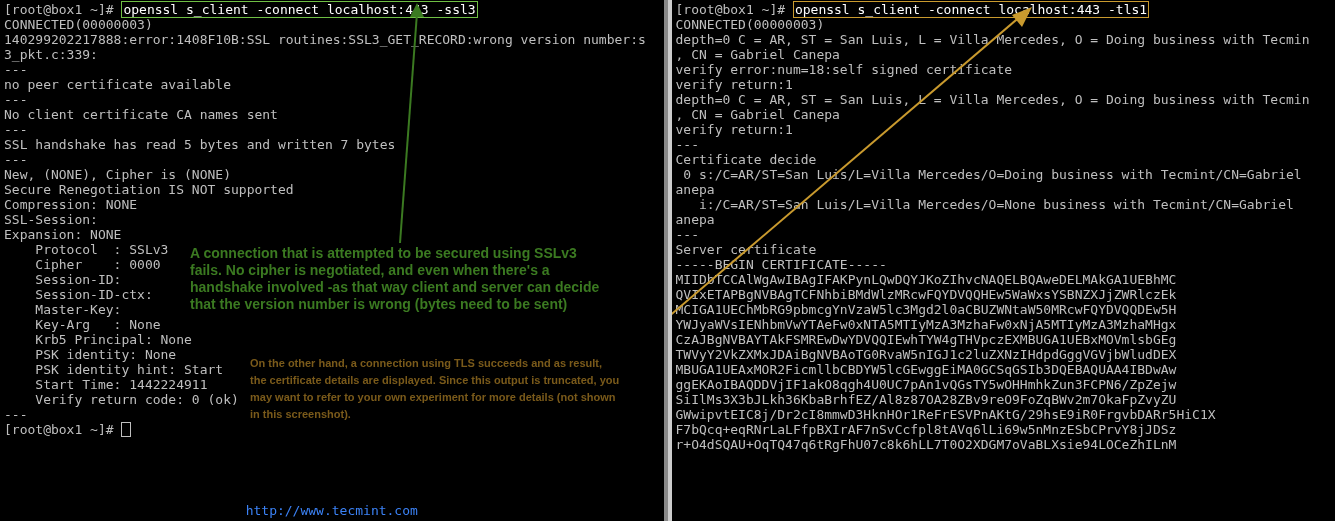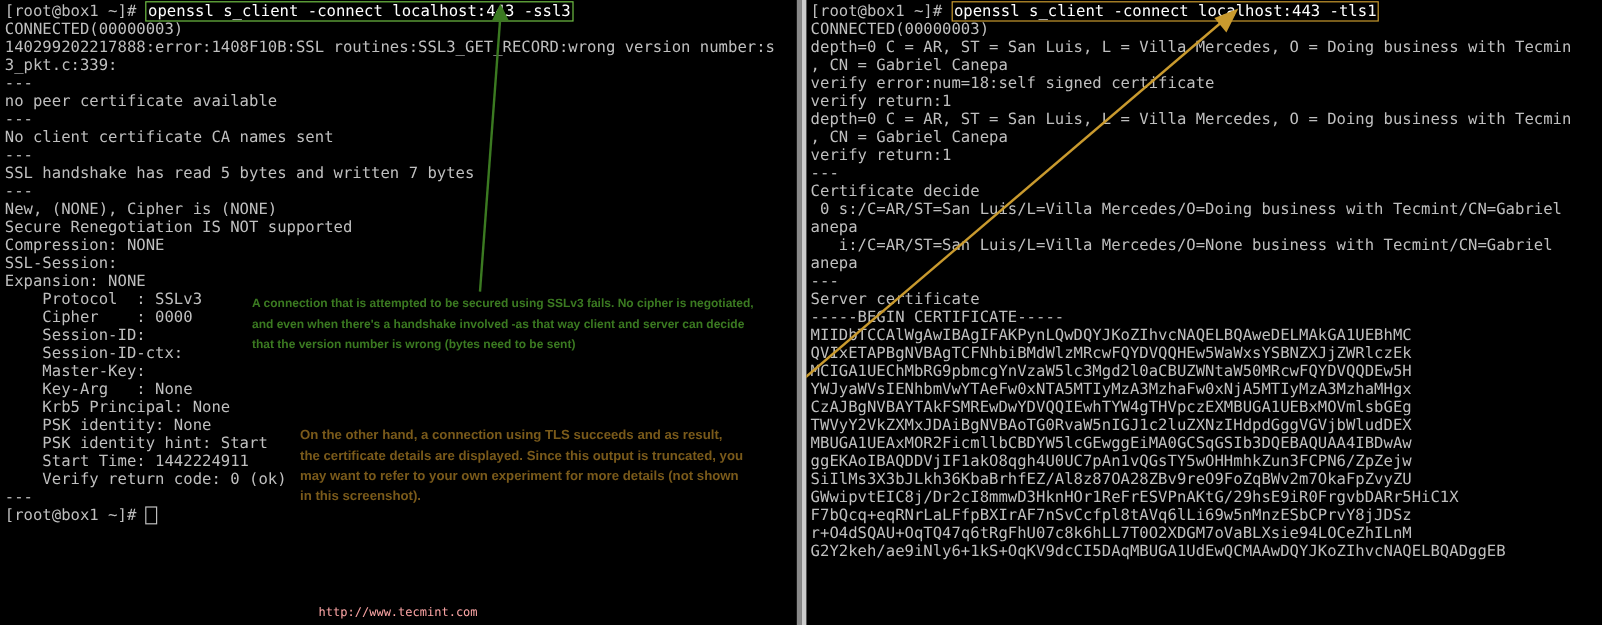--- a/index.html
+++ b/index.html
@@ -46,47 +46,46 @@
   }
   .term-text {
     color: #bfbfbf;
     white-space: pre;
   }
   .annotation-green {
     position: absolute;
     color: #3b7a21;
     font-family: Arial, Helvetica, sans-serif;
     font-weight: bold;
-    font-size: 10px;
+    font-size: 14px;
     line-height: 17px;
     white-space: normal;
-    margin-left: 20px;
   }
   .annotation-brown {
     position: absolute;
     color: #7a5a1a;
     font-family: Arial, Helvetica, sans-serif;
     font-weight: bold;
     font-size: 11px;
     line-height: 17px;
     white-space: normal;
   }
   .arrow {
     position: absolute;
     pointer-events: none;
   }
   .url {
     position: absolute;
     left: 0;
     bottom: 3px;
     width: 100%;
     text-align: center;
-    color: #fca5a5;
+    color: #3b82f6;
     font-family: monospace;
-    font-size: 10px;
+    font-size: 13px;
   }
   .cursor {
     display: inline-block;
     width: 8px;
     height: 13px;
     border: 1px solid #bfbfbf;
     vertical-align: text-bottom;
   }
 </style>
 </head>
@@ -168,19 +167,18 @@
     <div class="term-text">MCIGA1UEChMbRG9pbmcgYnVzaW5lc3Mgd2l0aCBUZWNtaW50MRcwFQYDVQQDEw5H</div>
     <div class="term-text">YWJyaWVsIENhbmVwYTAeFw0xNTA5MTIyMzA3MzhaFw0xNjA5MTIyMzA3MzhaMHgx</div>
     <div class="term-text">CzAJBgNVBAYTAkFSMREwDwYDVQQIEwhTYW4gTHVpczEXMBUGA1UEBxMOVmlsbGEg</div>
     <div class="term-text">TWVyY2VkZXMxJDAiBgNVBAoTG0RvaW5nIGJ1c2luZXNzIHdpdGggVGVjbWludDEX</div>
     <div class="term-text">MBUGA1UEAxMOR2FicmllbCBDYW5lcGEwggEiMA0GCSqGSIb3DQEBAQUAA4IBDwAw</div>
     <div class="term-text">ggEKAoIBAQDDVjIF1akO8qgh4U0UC7pAn1vQGsTY5wOHHmhkZun3FCPN6/ZpZejw</div>
     <div class="term-text">SiIlMs3X3bJLkh36KbaBrhfEZ/Al8z87OA28ZBv9reO9FoZqBWv2m7OkaFpZvyZU</div>
     <div class="term-text">GWwipvtEIC8j/Dr2cI8mmwD3HknHOr1ReFrESVPnAKtG/29hsE9iR0FrgvbDARr5HiC1X</div>
     <div class="term-text">F7bQcq+eqRNrLaLFfpBXIrAF7nSvCcfpl8tAVq6lLi69w5nMnzESbCPrvY8jJDSz</div>
     <div class="term-text">r+O4dSQAU+OqTQ47q6tRgFhU07c8k6hLL7T0O2XDGM7oVaBLXsie94LOCeZhILnM</div>
-    <div class="term-text">G2Y2keh/ae9iNly6+1kS+OqKV9dcCI5DAqMBUGA1UdEwQCMAAwDQYJKoZIhvcNAQELBQADggEB</div>
     <div class="term-text"></div>
     <div class="term-text"></div>
     <div class="term-text"></div>
   </div>
 
 </div>
 
 </body></html>

